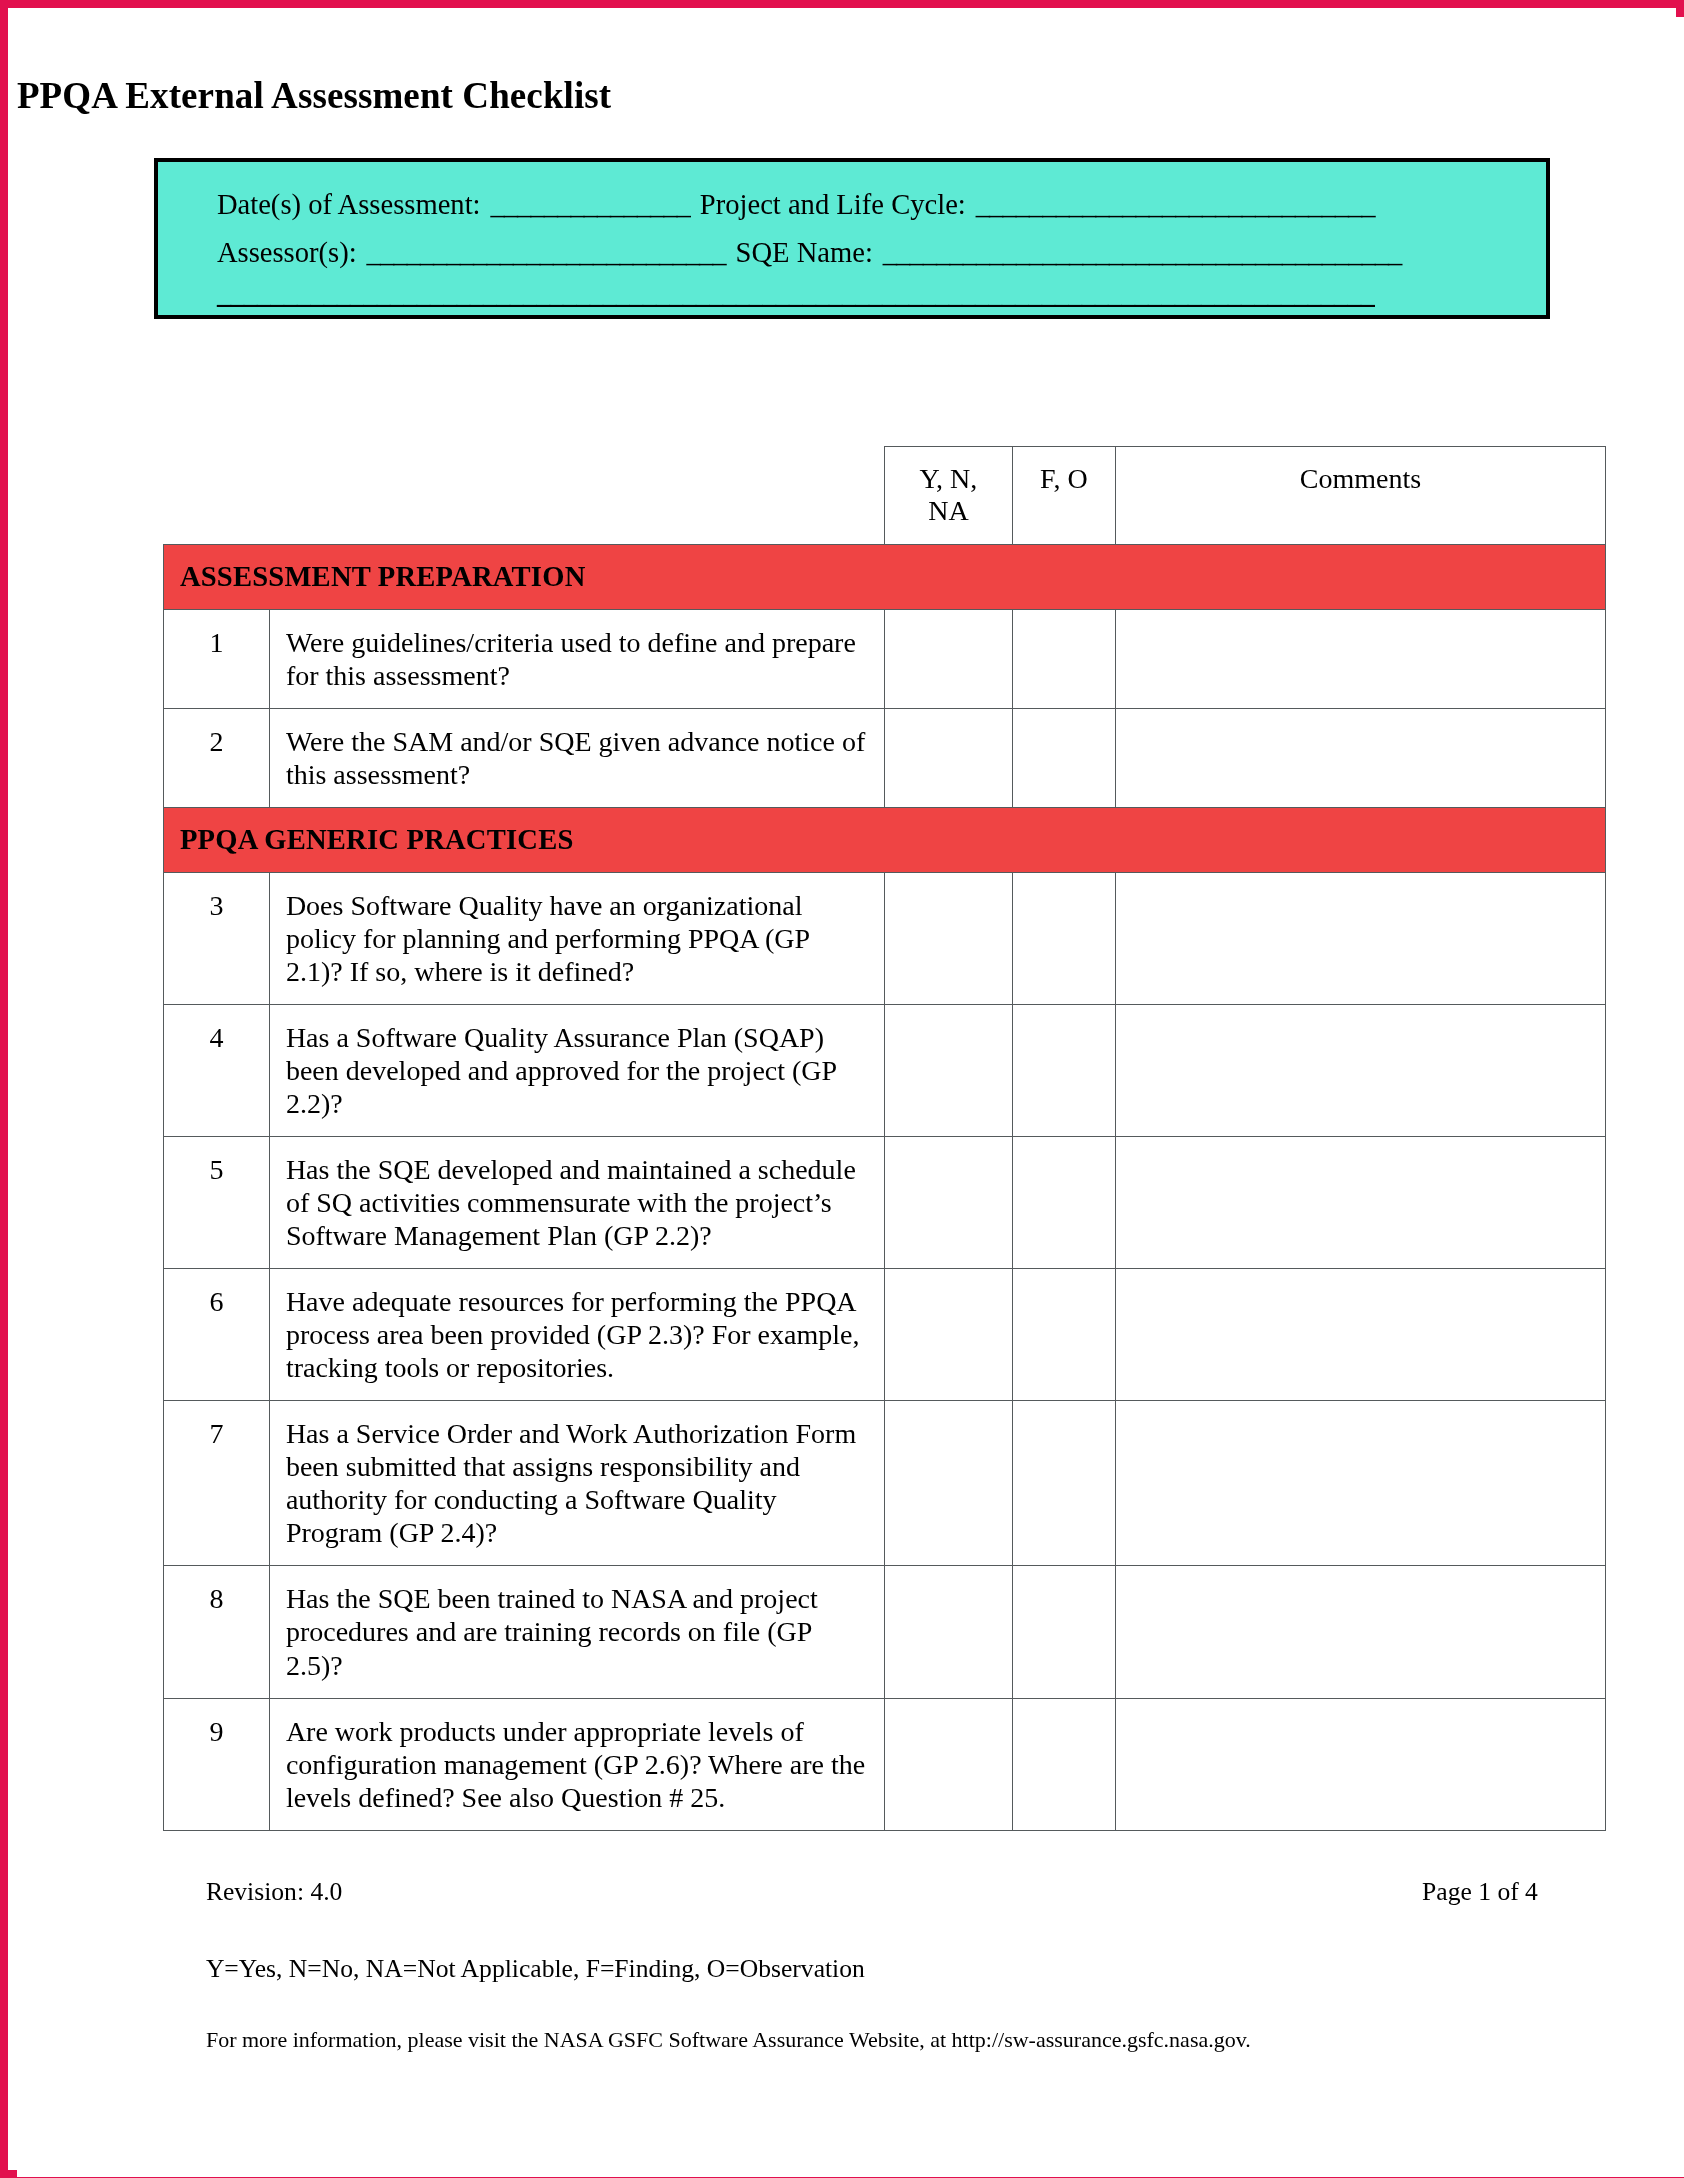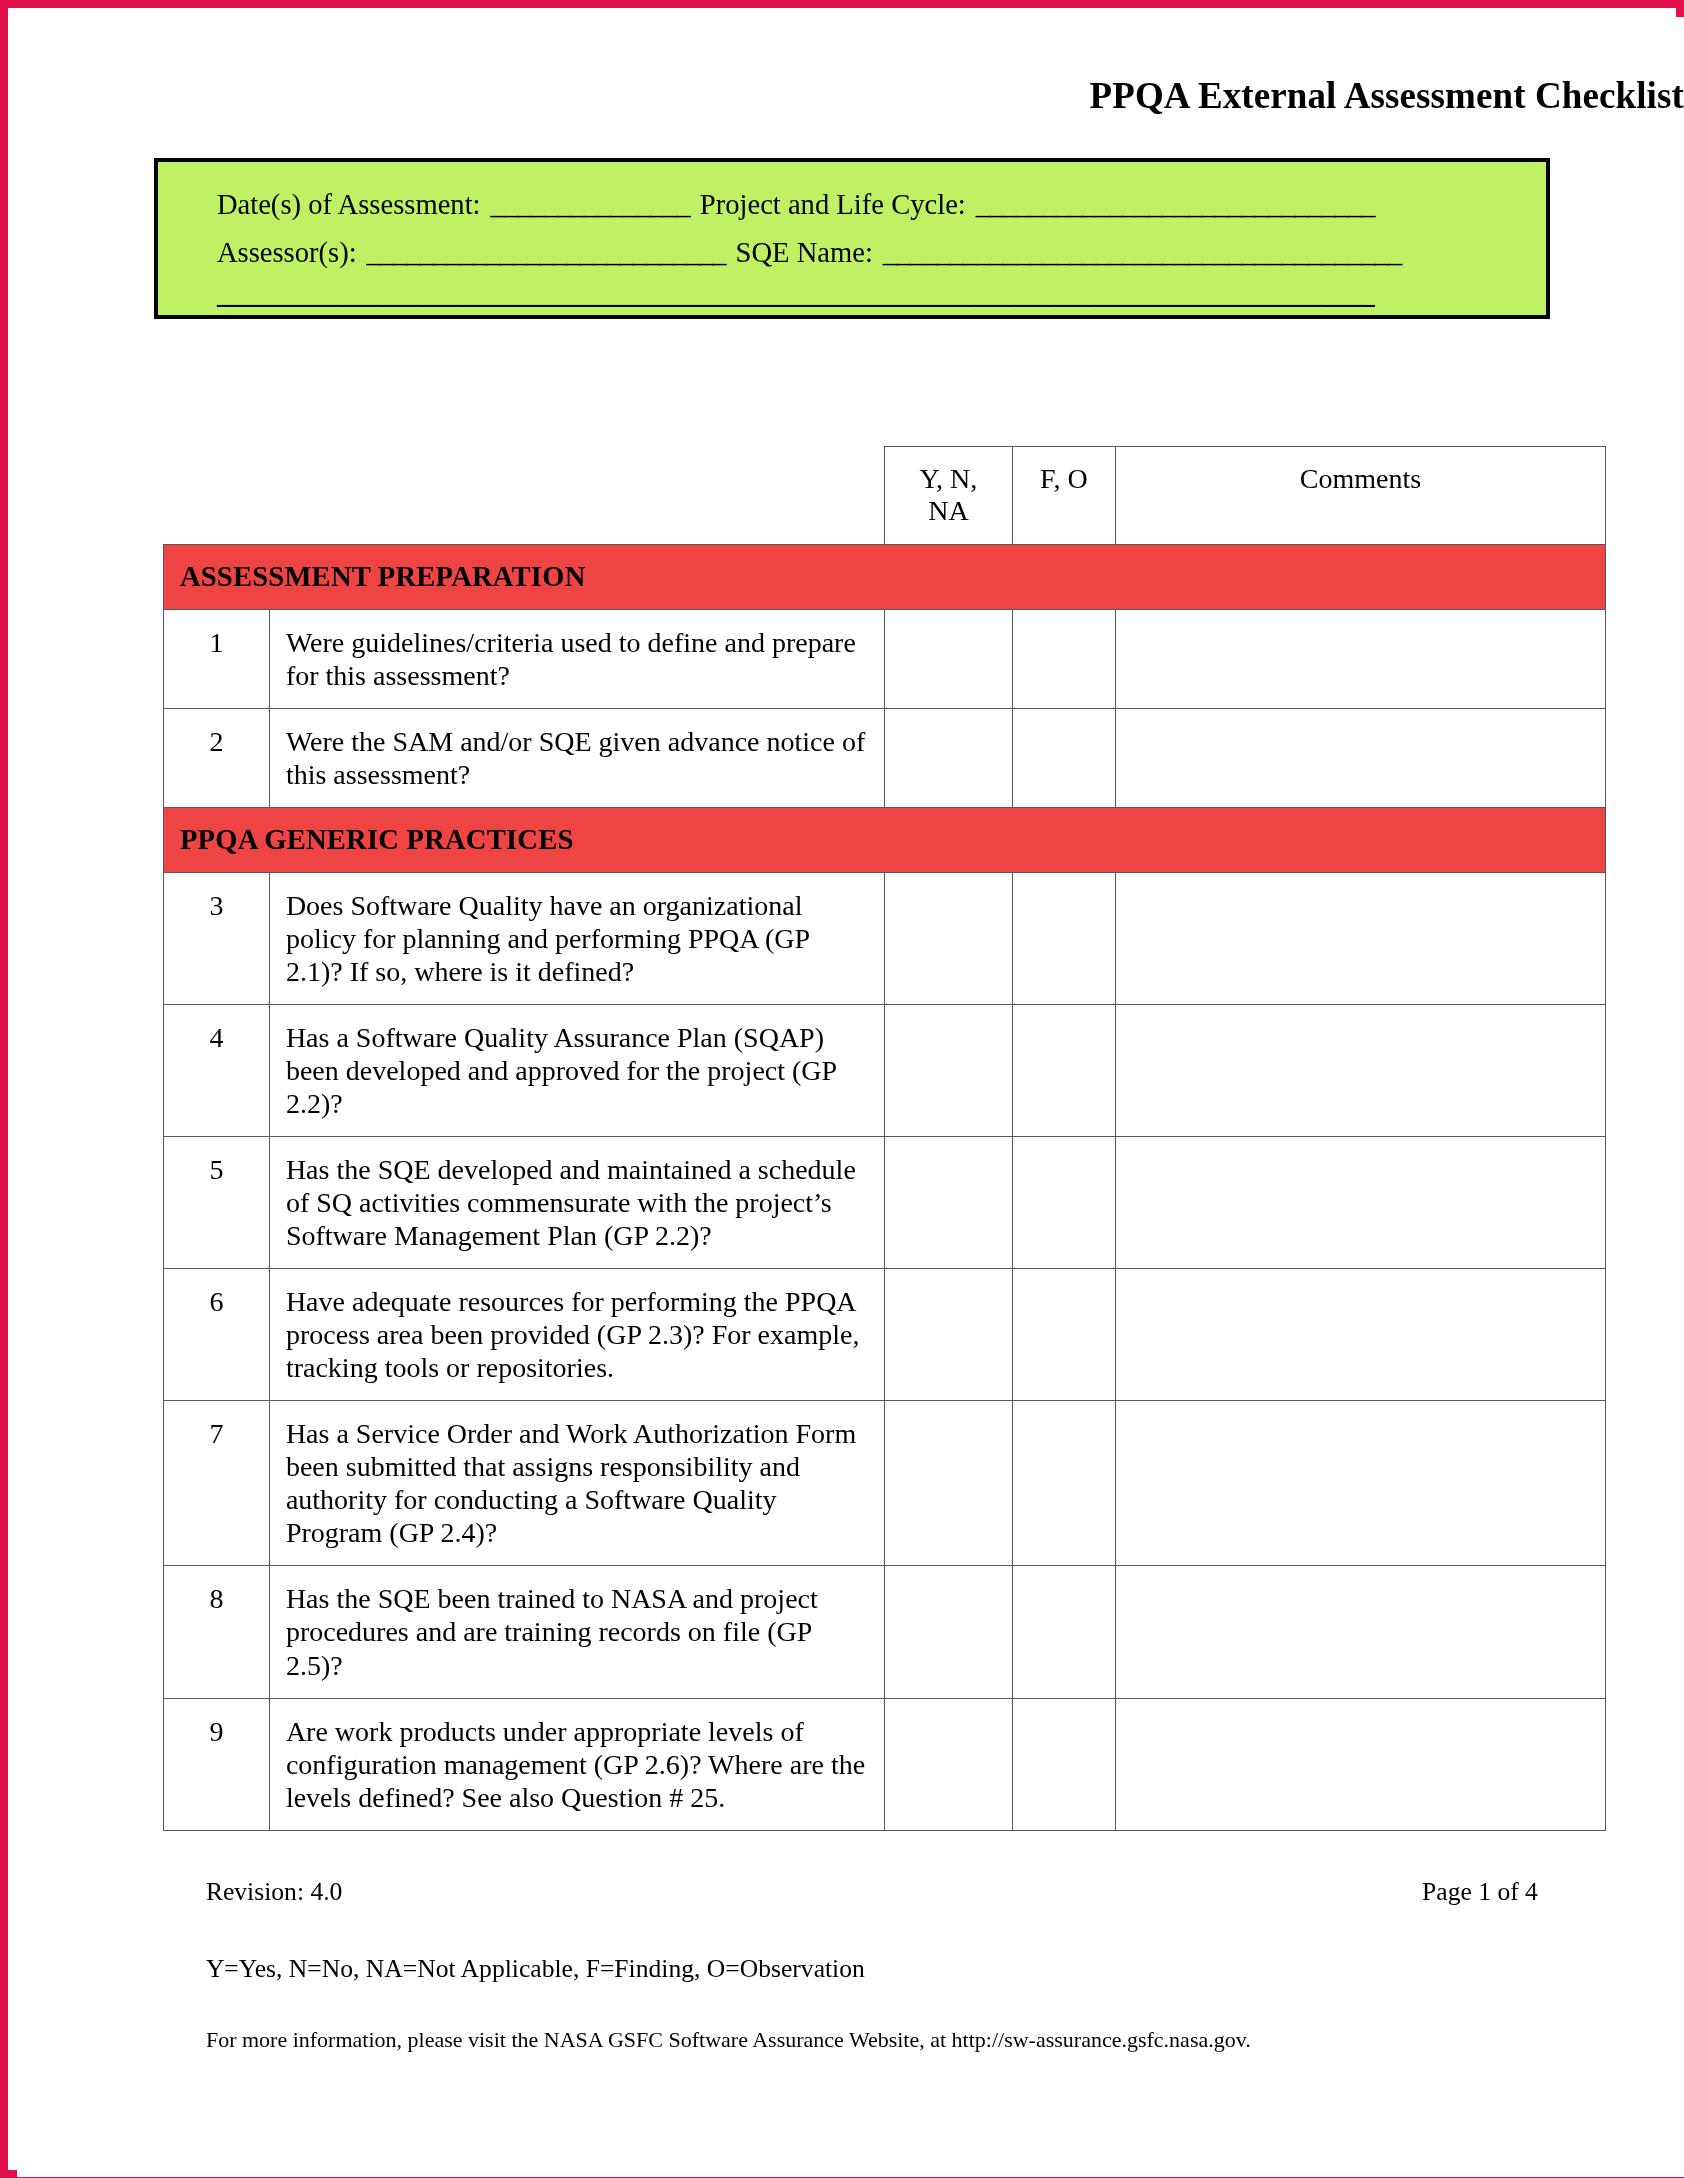--- a/index.html
+++ b/index.html
@@ -35,36 +35,36 @@
     background: #ffffff;
     box-sizing: border-box;
   }
 
   
   .doc-title {
     position: absolute;
     left: 0;
     top: 57px;
     width: 1667px;
-    text-align: right;
+    text-align: left;
     font-size: 37px;
     font-weight: bold;
     letter-spacing: 0.1px;
   }
 
   
   .header-box {
     position: absolute;
     left: 137px;
     top: 141px;
     width: 1396px;
     height: 161px;
     box-sizing: border-box;
     border: 4.9px solid #000000;
-    background: #bef264;
+    background: #5eead4;
   }
   .header-line {
     position: absolute;
     left: 59px;
     font-size: 28.6px;
     white-space: nowrap;
     letter-spacing: 0px;
   }
   .header-line.l1 { top: 27.6px; }
   .header-line.l2 { top: 75px; }

